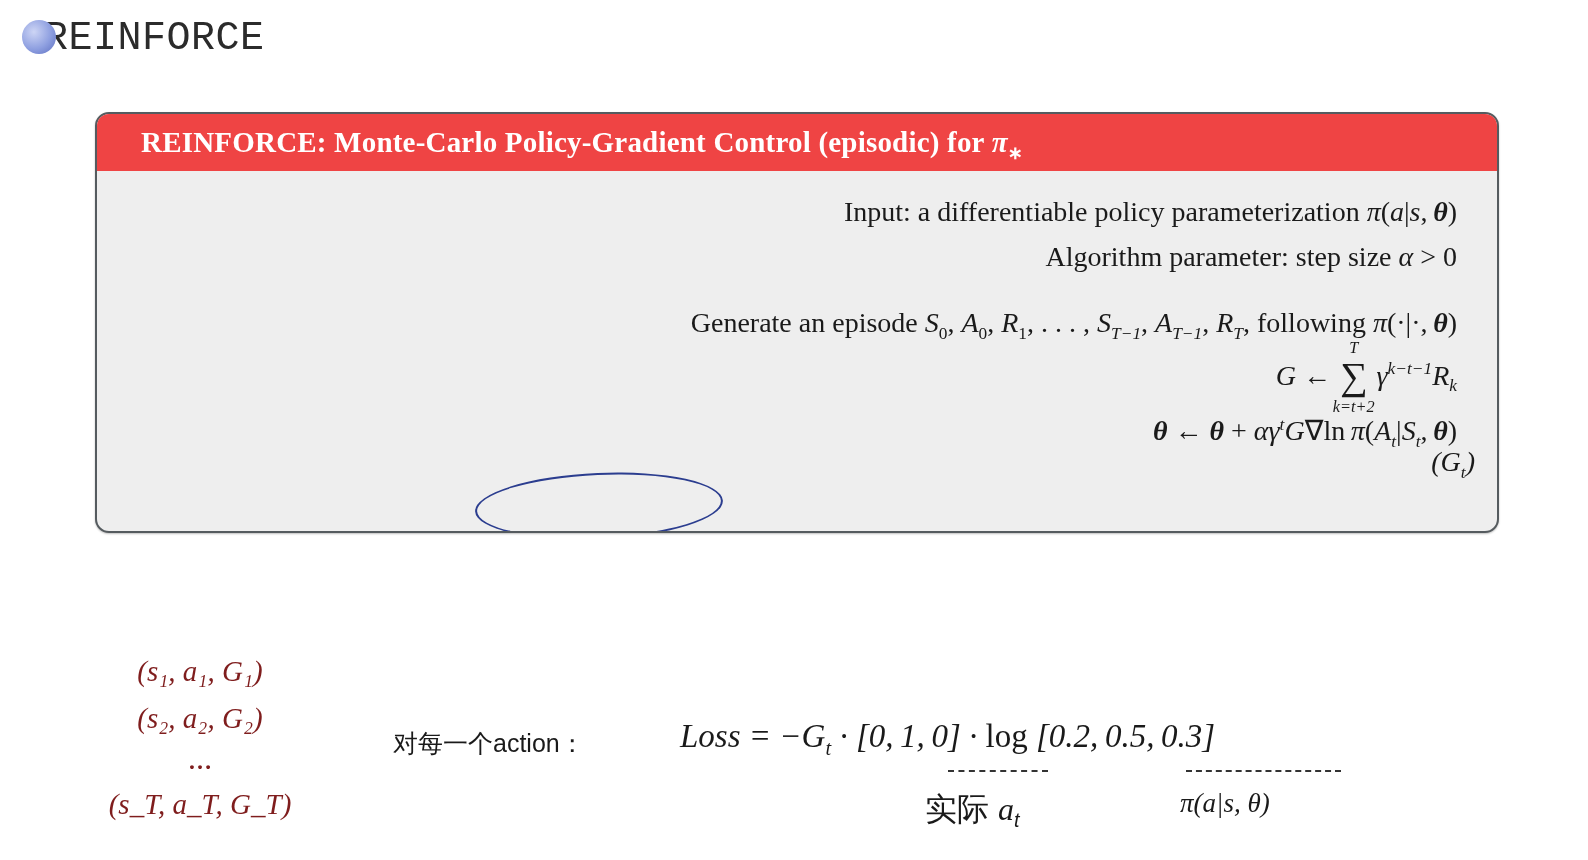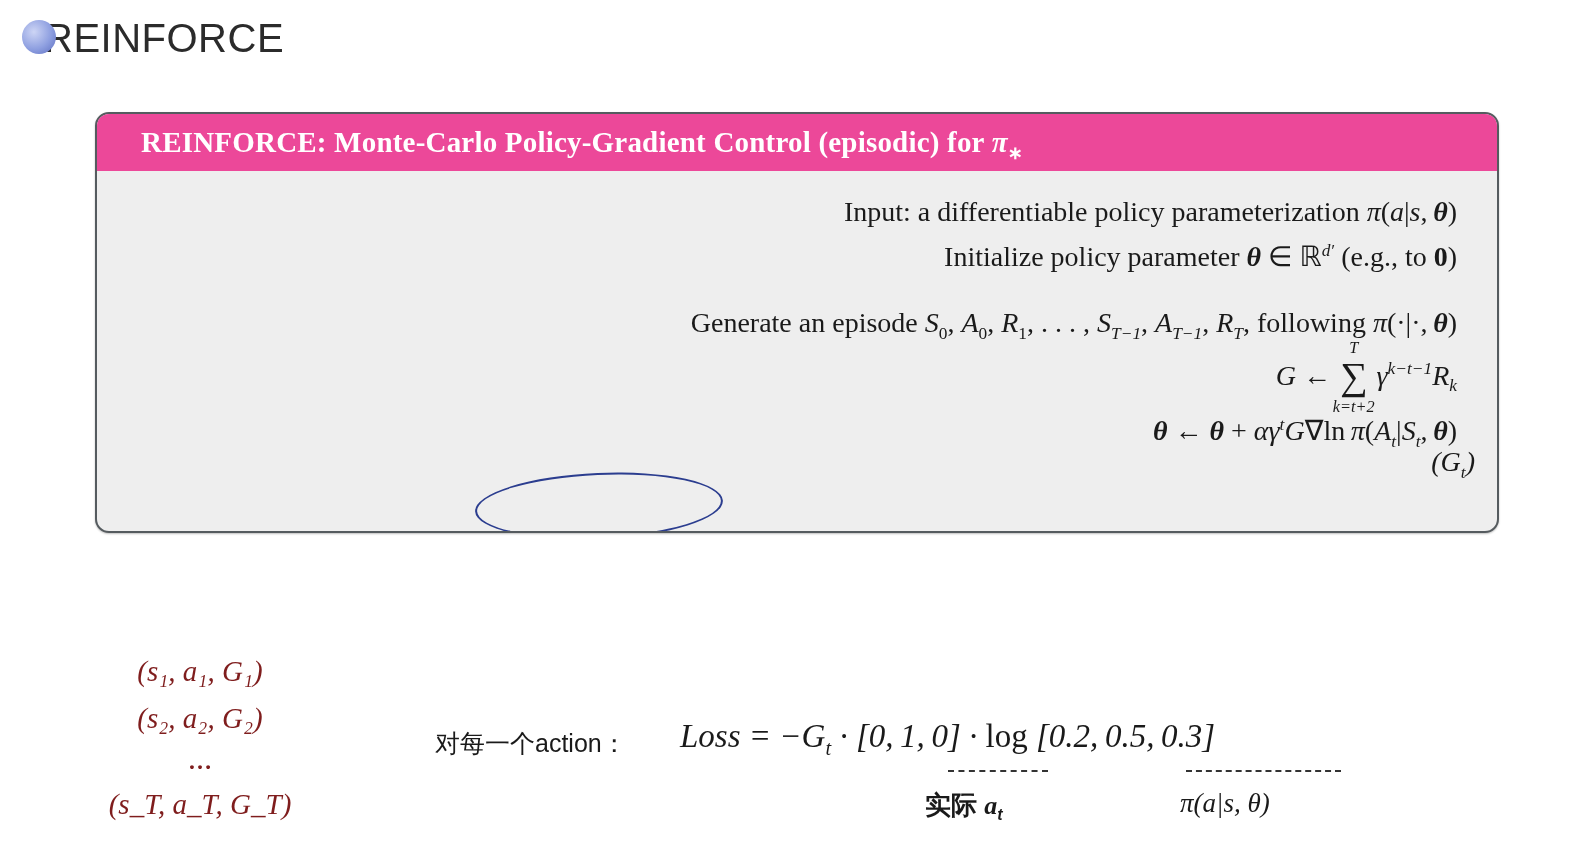--- a/index.html
+++ b/index.html
@@ -14,21 +14,21 @@
     overflow: hidden;
     font-family: "Liberation Serif", serif;
     color: #1a1a1a;
   }
 
   
   #slide-title {
     position: absolute;
     left: 44px;
     top: 16px;
-    font-family: Liberation Sans, sans-serif;
+    font-family: Liberation Mono, monospace;
     font-size: 40px;
     font-weight: 400;
     letter-spacing: 0.5px;
     color: #2b2b2b;
   }
   #title-bullet {
     position: absolute;
     left: -22px;
     top: 4px;
     width: 34px;
@@ -44,21 +44,21 @@
     top: 112px;
     width: 1404px;
     border: 2px solid #555b5f;
     border-radius: 14px;
     background: #eeeeee;
     box-sizing: border-box;
     overflow: hidden;
     box-shadow: 0 1px 2px rgba(0,0,0,0.25);
   }
   #algo-header {
-    background: #ec4899;
+    background: #ef4444;
     color: #ffffff;
     font-weight: bold;
     font-size: 29px;
     padding: 12px 0 12px 44px;
     letter-spacing: 0.2px;
     white-space: nowrap;
   }
   #algo-body {
     padding: 18px 40px 26px 42px;
     font-size: 28px;
@@ -152,21 +152,20 @@
 
   
   #cn-label {
     position: absolute;
     left: 393px;
     top: 727px;
     font-size: 25px;
     font-family: "Liberation Sans", sans-serif;
     color: #1a1a1a;
     white-space: nowrap;
-    margin-left: 42px;
   }
   #loss-eq {
     position: absolute;
     left: 680px;
     top: 718px;
     font-size: 33px;
     font-style: italic;
     white-space: nowrap;
   }
   #underline-a {
@@ -180,24 +179,23 @@
     position: absolute;
     left: 1186px;
     top: 770px;
     width: 155px;
     border-top: 2px dashed #333;
   }
   #cap-a {
     position: absolute;
     left: 925px;
     top: 788px;
-    font-size: 26px;
+    font-size: 32px;
     font-family: "Liberation Sans", sans-serif;
     white-space: nowrap;
-    font-weight: bold;
   }
   #cap-pi {
     position: absolute;
     left: 1170px;
     top: 788px;
     font-size: 27px;
     font-style: italic;
     white-space: nowrap;
     margin-left: 10px;
   }
@@ -215,24 +213,24 @@
   <div id="algo-header">
     <span>REINFORCE: Monte-Carlo Policy-Gradient Control (episodic) for <span class="it">π</span><sub class="mn">∗</sub></span>
   </div>
 
   <div id="algo-body">
 
     <div class="line">
       Input: a differentiable policy parameterization <span class="it">π</span>(<span class="it">a</span>|<span class="it">s</span>, <span class="bf">θ</span>)
     </div>
 
-
     <div class="line">
-      Initialize policy parameter <span class="bf">θ</span> ∈ ℝ<sup class="m">d′</sup> (e.g., to <span style="font-weight:bold">0</span>)
-    </div>
+      Algorithm parameter: step size <span class="it">α</span> &gt; 0
+    </div>
+
 
     <div class="gap"></div>
 
 
     <div class="line indent1">
       Generate an episode <span class="it">S</span><sub class="mn">0</sub>, <span class="it">A</span><sub class="mn">0</sub>, <span class="it">R</span><sub class="mn">1</sub>, . . . , <span class="it">S</span><sub class="m">T−1</sub>, <span class="it">A</span><sub class="m">T−1</sub>, <span class="it">R</span><sub class="m">T</sub>, following <span class="it">π</span>(·|·, <span class="bf">θ</span>)
     </div>
 
 
     <div class="line indent2">

